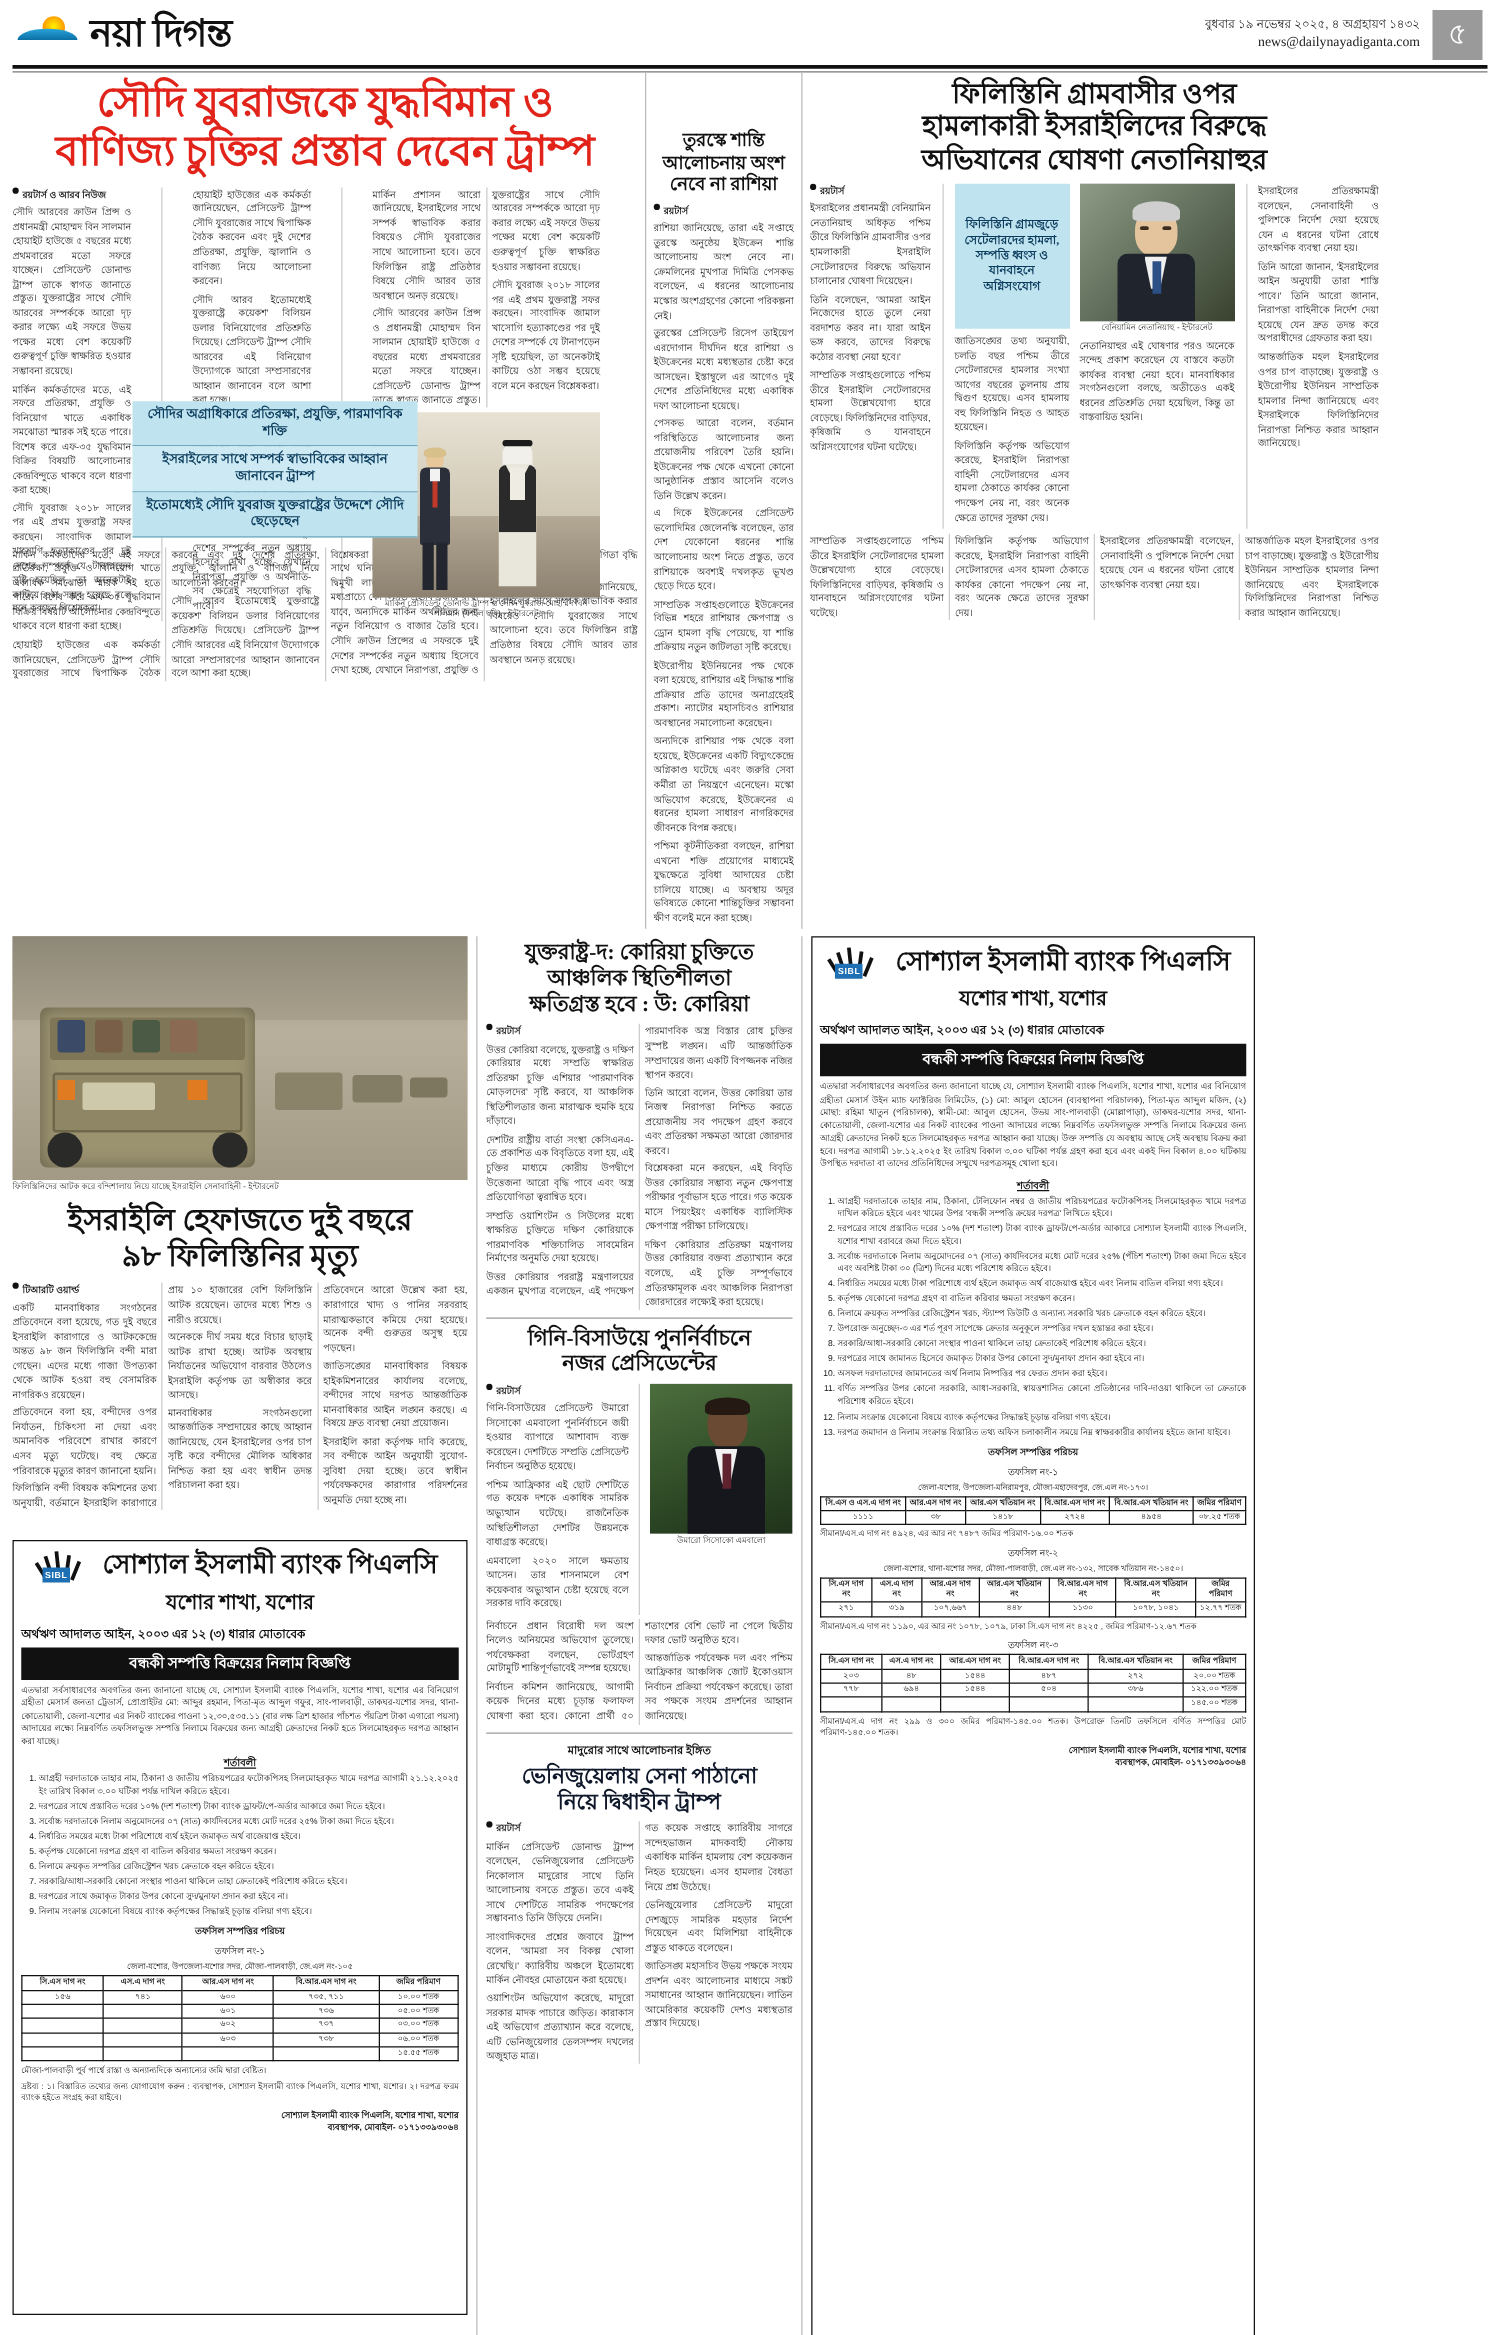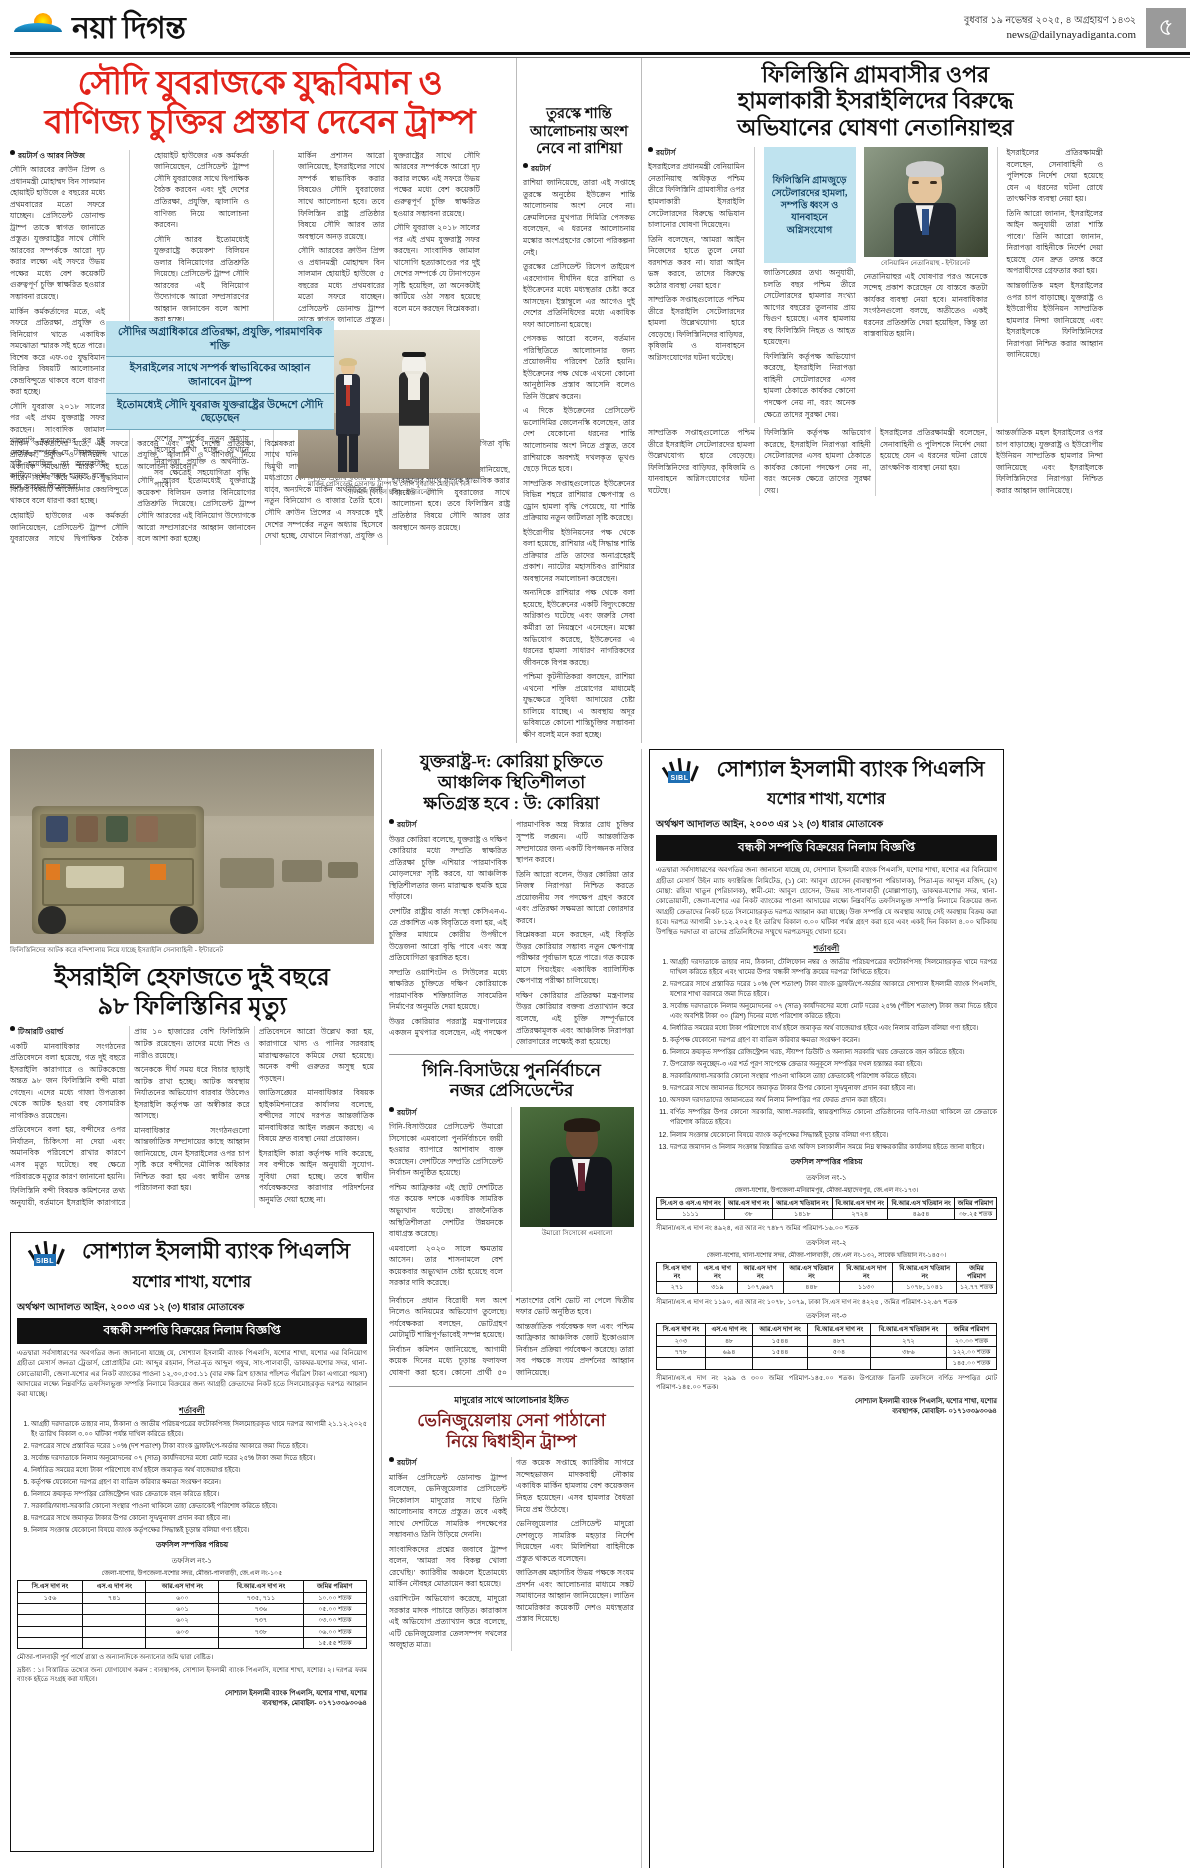--- a/index.html
+++ b/index.html
@@ -363,21 +363,21 @@
       </div>
       <div class="col-txt cols2" style="margin-top:3px;">
         <p>নির্বাচনে প্রধান বিরোধী দল অংশ নিলেও অনিয়মের অভিযোগ তুলেছে। পর্যবেক্ষকরা বলছেন, ভোটগ্রহণ মোটামুটি শান্তিপূর্ণভাবেই সম্পন্ন হয়েছে।</p>
         <p>নির্বাচন কমিশন জানিয়েছে, আগামী কয়েক দিনের মধ্যে চূড়ান্ত ফলাফল ঘোষণা করা হবে। কোনো প্রার্থী ৫০ শতাংশের বেশি ভোট না পেলে দ্বিতীয় দফার ভোট অনুষ্ঠিত হবে।</p>
         <p>আন্তর্জাতিক পর্যবেক্ষক দল এবং পশ্চিম আফ্রিকার আঞ্চলিক জোট ইকোওয়াস নির্বাচন প্রক্রিয়া পর্যবেক্ষণ করেছে। তারা সব পক্ষকে সংযম প্রদর্শনের আহ্বান জানিয়েছে।</p>
       </div>
 
       <div class="hr-thin" style="margin:6px 0;"></div>
 
       <div style="text-align:center;font-size:9px;font-weight:bold;font-family:'Liberation Serif',serif;">মাদুরোর সাথে আলোচনার ইঙ্গিত</div>
-      <h3 class="hdl-m" style="color:#7f1d1d;">
+      <h3 class="hdl-m" style="color:#0f172a;">
         <span>ভেনিজুয়েলায় সেনা পাঠানো</span><br>
         <span>নিয়ে দ্বিধাহীন ট্রাম্প</span>
       </h3>
       <div class="col-txt cols2">
         <div class="byline">
           <span class="bullet"></span>
           <span>রয়টার্স</span>
         </div>
         <p>মার্কিন প্রেসিডেন্ট ডোনাল্ড ট্রাম্প বলেছেন, ভেনিজুয়েলার প্রেসিডেন্ট নিকোলাস মাদুরোর সাথে তিনি আলোচনায় বসতে প্রস্তুত। তবে একই সাথে দেশটিতে সামরিক পদক্ষেপের সম্ভাবনাও তিনি উড়িয়ে দেননি।</p>
         <p>সাংবাদিকদের প্রশ্নের জবাবে ট্রাম্প বলেন, 'আমরা সব বিকল্প খোলা রেখেছি।' ক্যারিবীয় অঞ্চলে ইতোমধ্যে মার্কিন নৌবহর মোতায়েন করা হয়েছে।</p>

